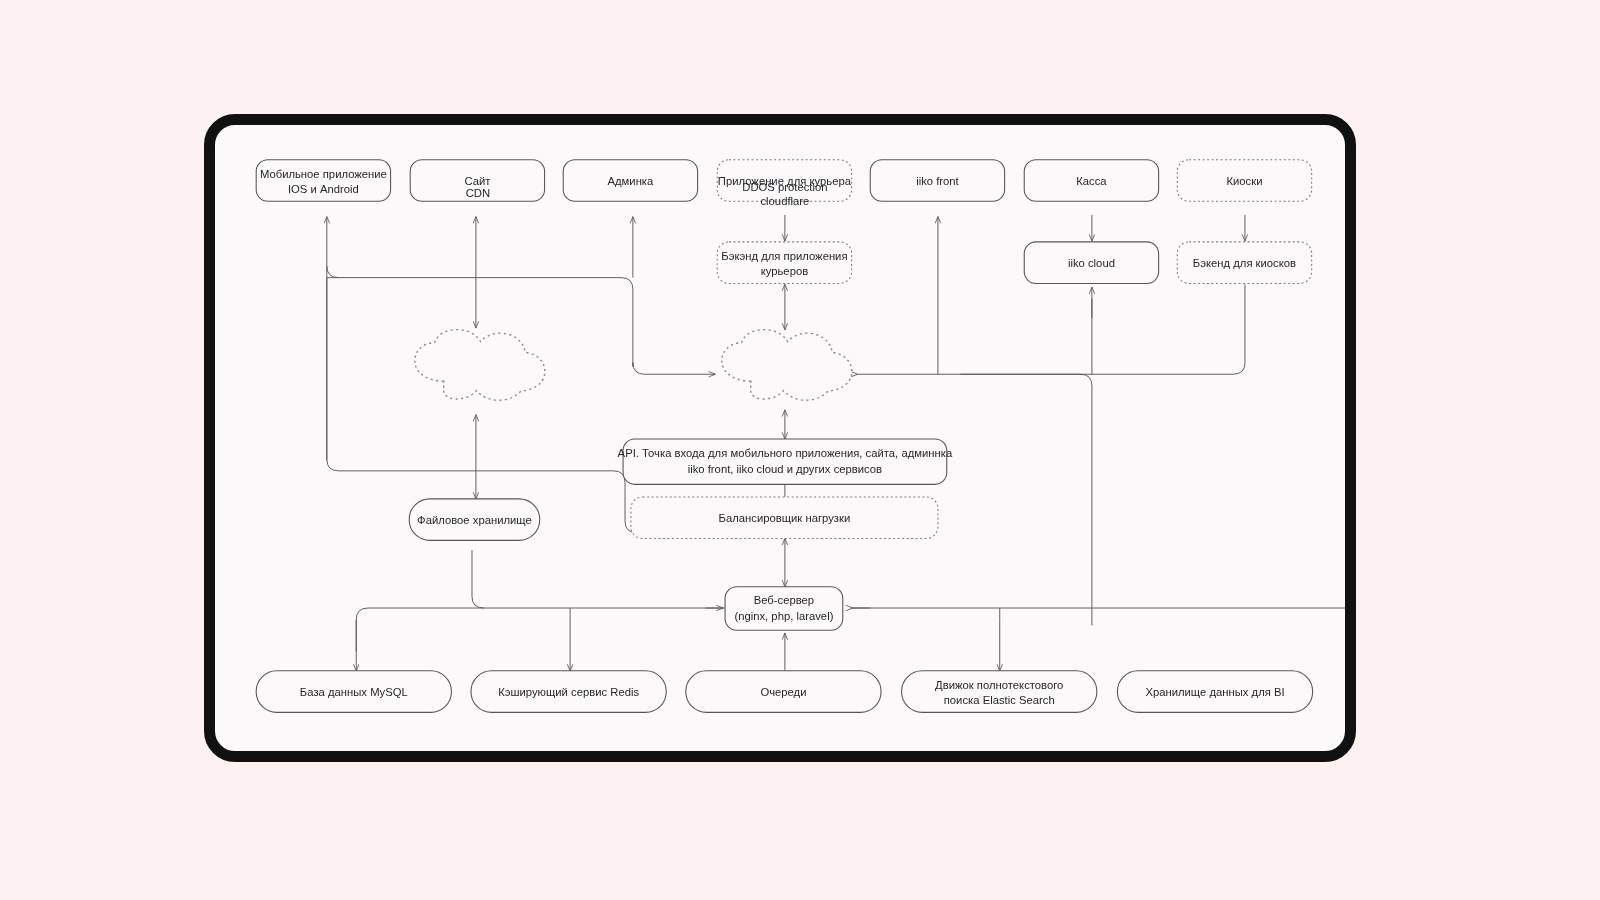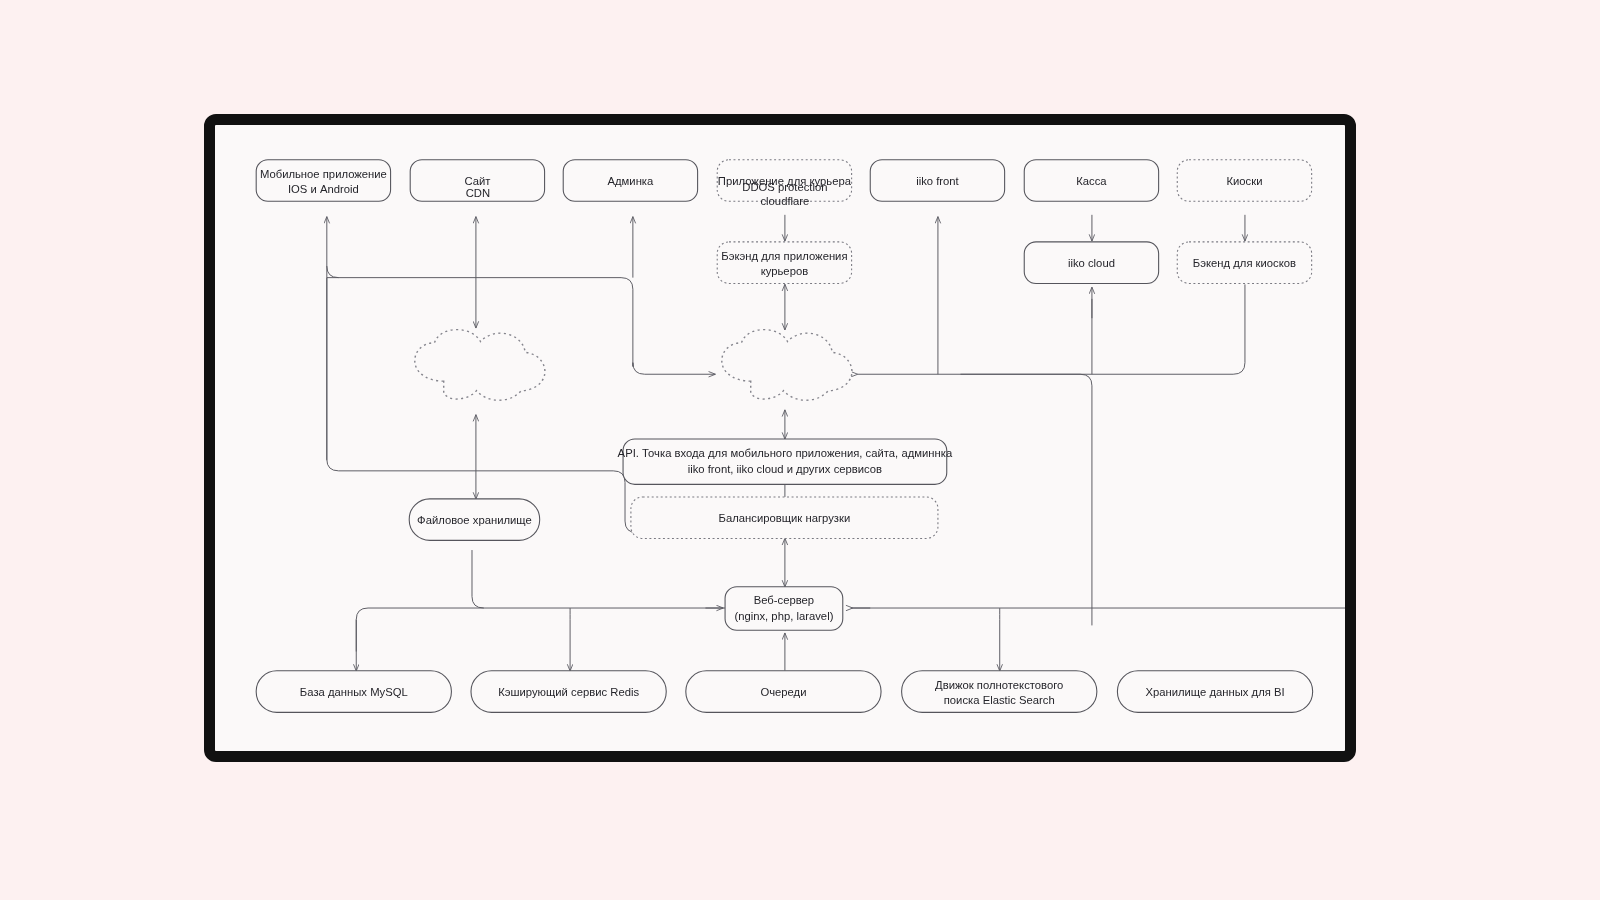--- a/index.html
+++ b/index.html
@@ -18,21 +18,21 @@
     background: #fdf1f1;
   }
   #frame {
     position: absolute;
     left: 204px;
     top: 114px;
     width: 1152px;
     height: 648px;
     background: #fbf9f9;
     border: 11px solid #111111;
-    border-radius: 12px;
+    border-radius: 31px;
     box-sizing: border-box;
     overflow: hidden;
     text-decoration: underline;
   }
   #diagram {
     position: absolute;
     left: 0;
     top: 0;
     width: 100%;
     height: 100%;

